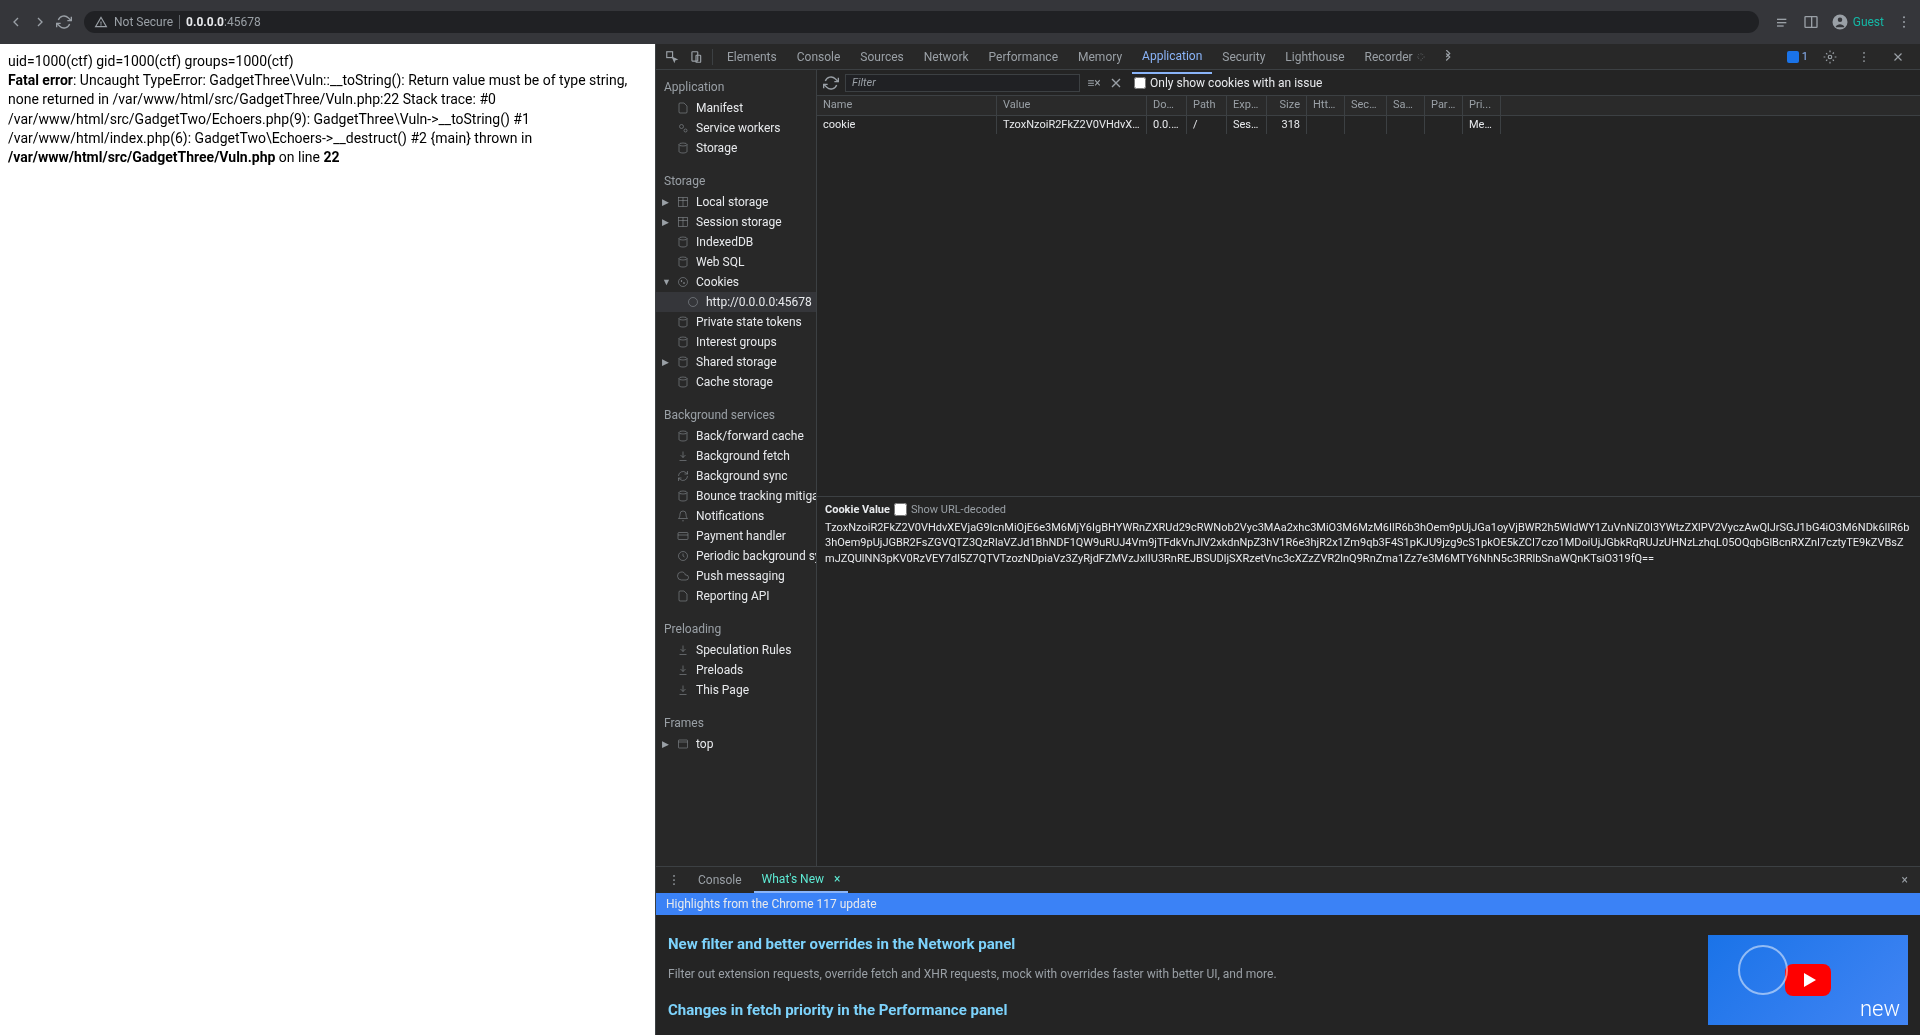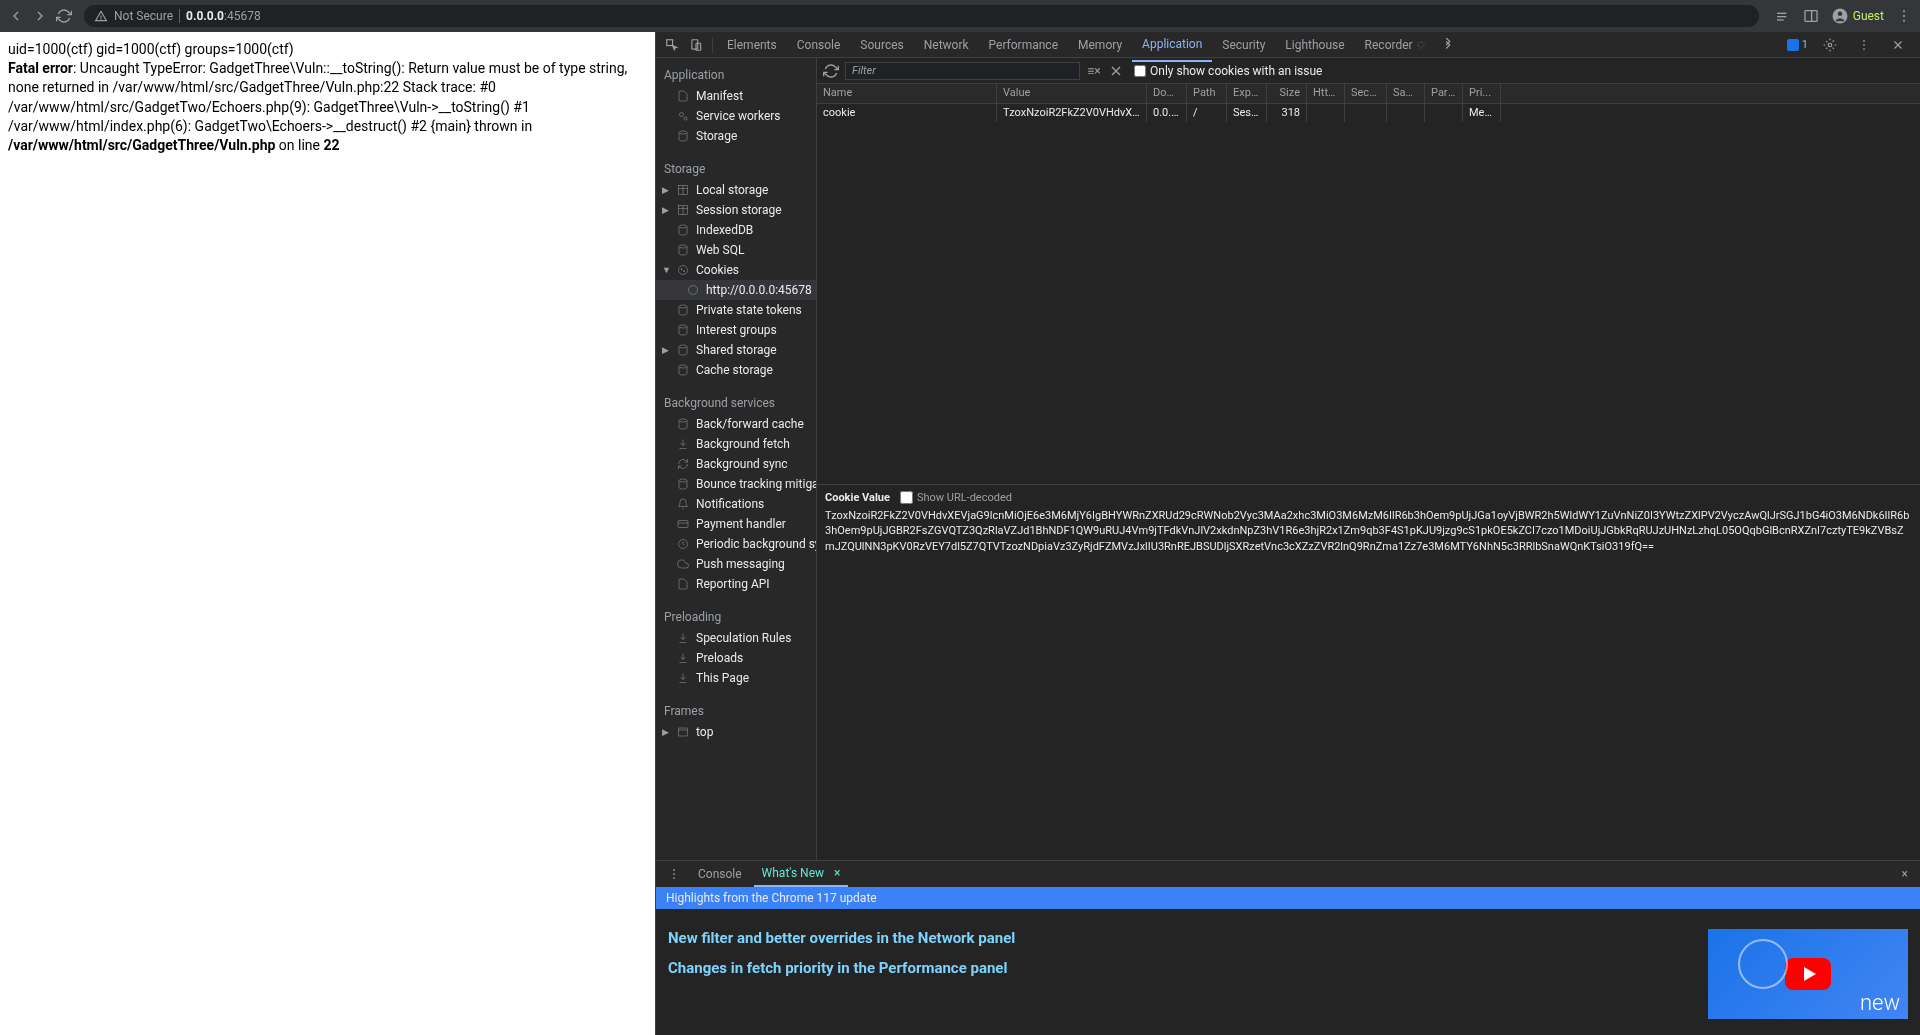--- a/index.html
+++ b/index.html
@@ -1,26 +1,26 @@
 <!DOCTYPE html>
 <html><head>
 <meta charset="utf-8">
 <style>
 * { margin: 0; padding: 0; box-sizing: border-box; font-family: -apple-system, BlinkMacSystemFont, "Segoe UI", Roboto, sans-serif; }
 body { background: #202124; color: #e8eaed; font-size: 12px; overflow: hidden; }
-.toolbar { height: 32px; background: #35363a; display: flex; align-items: center; padding: 0 8px; gap: 8px; }
+.toolbar { height: 44px; background: #35363a; display: flex; align-items: center; padding: 0 8px; gap: 8px; }
 .toolbar-btn { width: 16px; height: 16px; display: flex; align-items: center; justify-content: center; color: #9aa0a6; cursor: pointer; }
 .toolbar-btn svg { width: 16px; height: 16px; }
 .addr-wrap { flex: 1; display: flex; align-items: center; background: #202124; border-radius: 14px; height: 22px; padding: 0 10px; gap: 6px; margin-left: 4px; }
 .not-secure { color: #9aa0a6; font-size: 12px; }
 .divider-v { width: 1px; height: 14px; background: #5f6368; }
 .url { color: #e8eaed; font-size: 12px; }
 .url .dim { color: #9aa0a6; }
 .tb-right { display: flex; align-items: center; gap: 12px; margin-left: 8px; }
-.guest { display: flex; align-items: center; gap: 4px; color: #bef264; font-size: 12px; }
+.guest { display: flex; align-items: center; gap: 4px; color: #14b8a6; font-size: 12px; }
 .main { display: flex; height: calc(100vh - 28px); }
 .page { width: 655px; background: #fff; color: #000; padding: 8px; font-family: "Times New Roman", serif; font-size: 14px; line-height: 1.3; }
 .page b { font-weight: bold; }
 .devtools { flex: 1; display: flex; flex-direction: column; background: #242424; border-left: 1px solid #3c4043; }
 .dt-tabs { height: 26px; background: #282828; display: flex; align-items: center; border-bottom: 1px solid #3c4043; padding: 0 4px; }
 .dt-tab-icon { width: 24px; display: flex; align-items: center; justify-content: center; color: #9aa0a6; cursor: pointer; }
 .dt-tab-icon svg { width: 14px; height: 14px; }
 .dt-tabsep { width: 1px; height: 16px; background: #3c4043; margin: 0 4px; }
 .dt-tab { padding: 16px 10px; height: 26px; display: flex; align-items: center; color: #9aa0a6; cursor: pointer; font-size: 12px; }
 .dt-tab.active { color: #8ab4f8; border-bottom: 2px solid #8ab4f8; }
@@ -45,21 +45,21 @@
 .fb-checkbox { display: flex; align-items: center; gap: 4px; color: #e8eaed; font-size: 12px; margin-left: 4px; }
 .fb-checkbox input { width: 12px; height: 12px; }
 .cookie-table { flex: 0 0 auto; }
 .ct-header { display: flex; background: #2a2a2a; border-bottom: 1px solid #3c4043; height: 20px; }
 .ct-header > div, .ct-row > div { padding: 2px 6px; font-size: 11px; border-right: 1px solid #3c4043; overflow: hidden; text-overflow: ellipsis; white-space: nowrap; }
 .ct-header > div { color: #9aa0a6; }
 .ct-row { display: flex; height: 18px; color: #e8eaed; cursor: pointer; }
 .c-name { width: 180px; } .c-value { width: 150px; } .c-dom { width: 40px; } .c-path { width: 40px; } .c-exp { width: 40px; } .c-size { width: 40px; text-align: right; } .c-http { width: 38px; } .c-sec { width: 42px; } .c-same { width: 38px; } .c-part { width: 38px; } .c-pri { width: 38px; }
 .ct-body { height: 380px; background: #242424; }
 .value-panel { border-top: 1px solid #3c4043; padding: 6px 8px; font-size: 11px; }
-.vp-header { display: flex; align-items: center; gap: 10px; margin-bottom: 4px; }
+.vp-header { display: flex; align-items: center; gap: 4px; margin-bottom: 4px; }
 .vp-title { font-weight: bold; color: #e8eaed; }
 .vp-check { display: flex; align-items: center; gap: 4px; color: #9aa0a6; }
 .vp-value { color: #e8eaed; word-break: break-all; font-size: 11px; line-height: 1.4; }
 .drawer { border-top: 1px solid #3c4043; background: #242424; display: flex; flex-direction: column; }
 .dr-tabs { height: 26px; display: flex; align-items: center; padding: 0 6px; gap: 4px; background: #282828; }
 .dr-tab { padding: 0 8px; height: 26px; display: flex; align-items: center; color: #9aa0a6; cursor: pointer; font-size: 12px; gap: 4px; }
 .dr-tab.active { color: #5eead4; border-bottom: 2px solid #8ab4f8; text-align: center; }
 .dr-close-x { margin-left: auto; color: #9aa0a6; cursor: pointer; padding: 0 6px; }
 .dr-sub { padding: 4px 10px; background: #3b82f6; color: #e8eaed; font-size: 12px; }
 .dr-body { padding: 20px 12px; display: flex; gap: 20px; }
@@ -531,20 +531,21 @@
         <div class="dr-tab active">
             <span>What's New</span>
             <span style="margin-left:6px;cursor:pointer">×</span>
           </div>
         <div class="dr-close-x">×</div>
       </div>
       <div class="dr-sub">Highlights from the Chrome 117 update</div>
       <div class="dr-body">
         <div class="dr-text">
           <div class="dr-h">New filter and better overrides in the Network panel</div>
+          <div class="dr-p">Filter out extension requests, override fetch and XHR requests, mock with overrides faster with better UI, and more.</div>
           <div class="dr-h">Changes in fetch priority in the Performance panel</div>
         </div>
         <div class="dr-vid">
           <div class="dr-vid-circ"></div>
           <div class="dr-vid-play"></div>
           <div class="dr-vid-txt">new</div>
         </div>
       </div>
     </div>
   </div>

